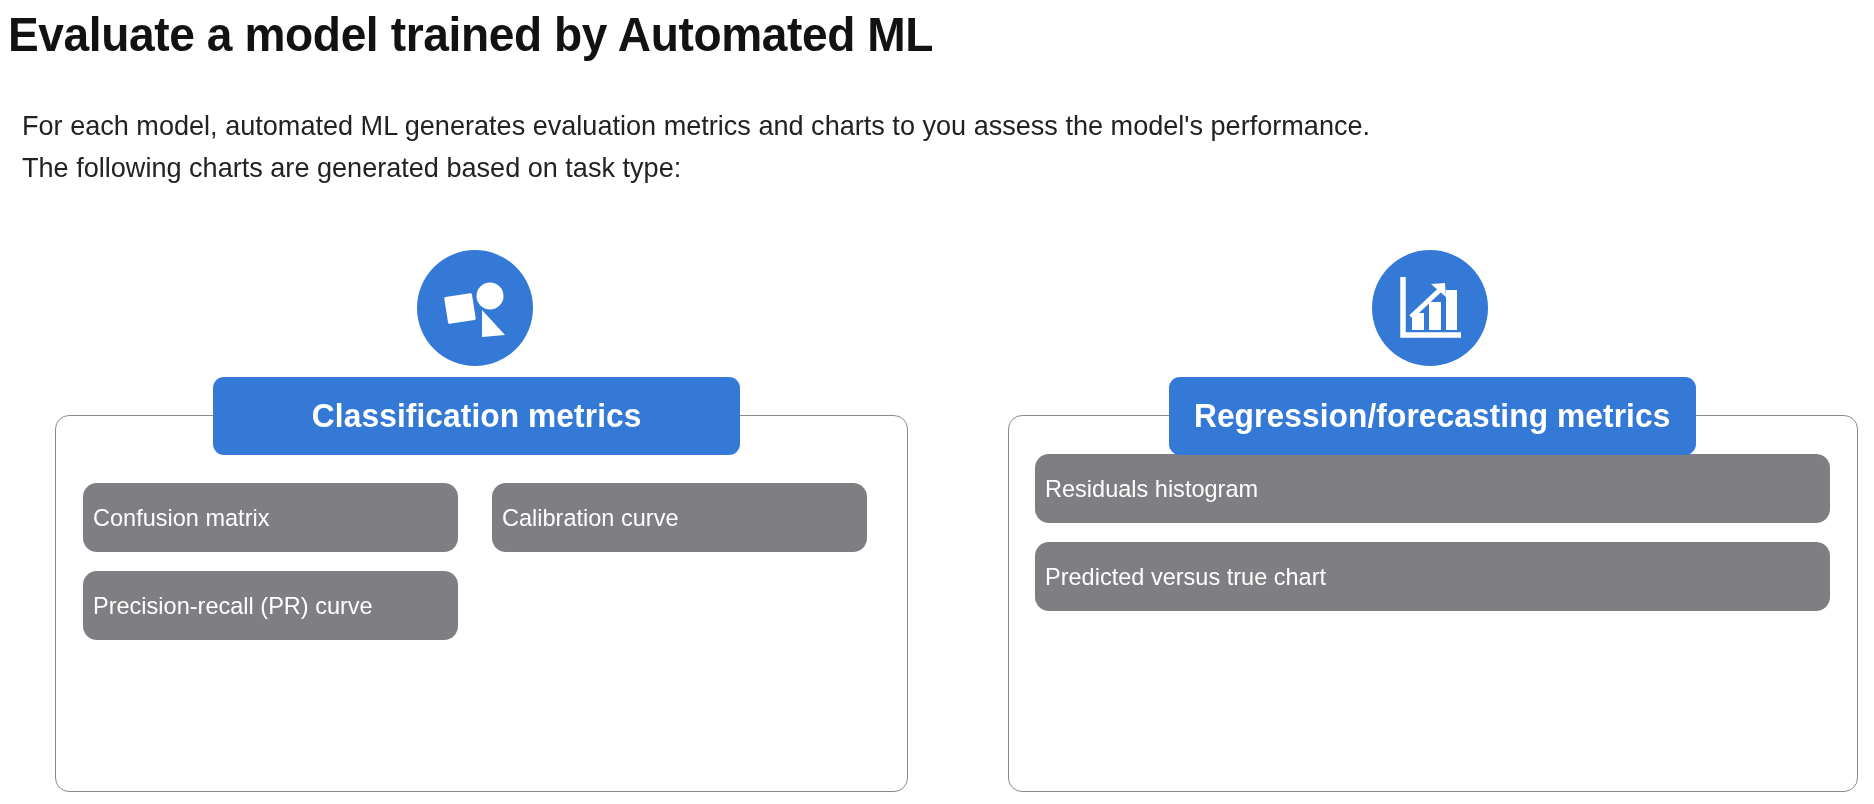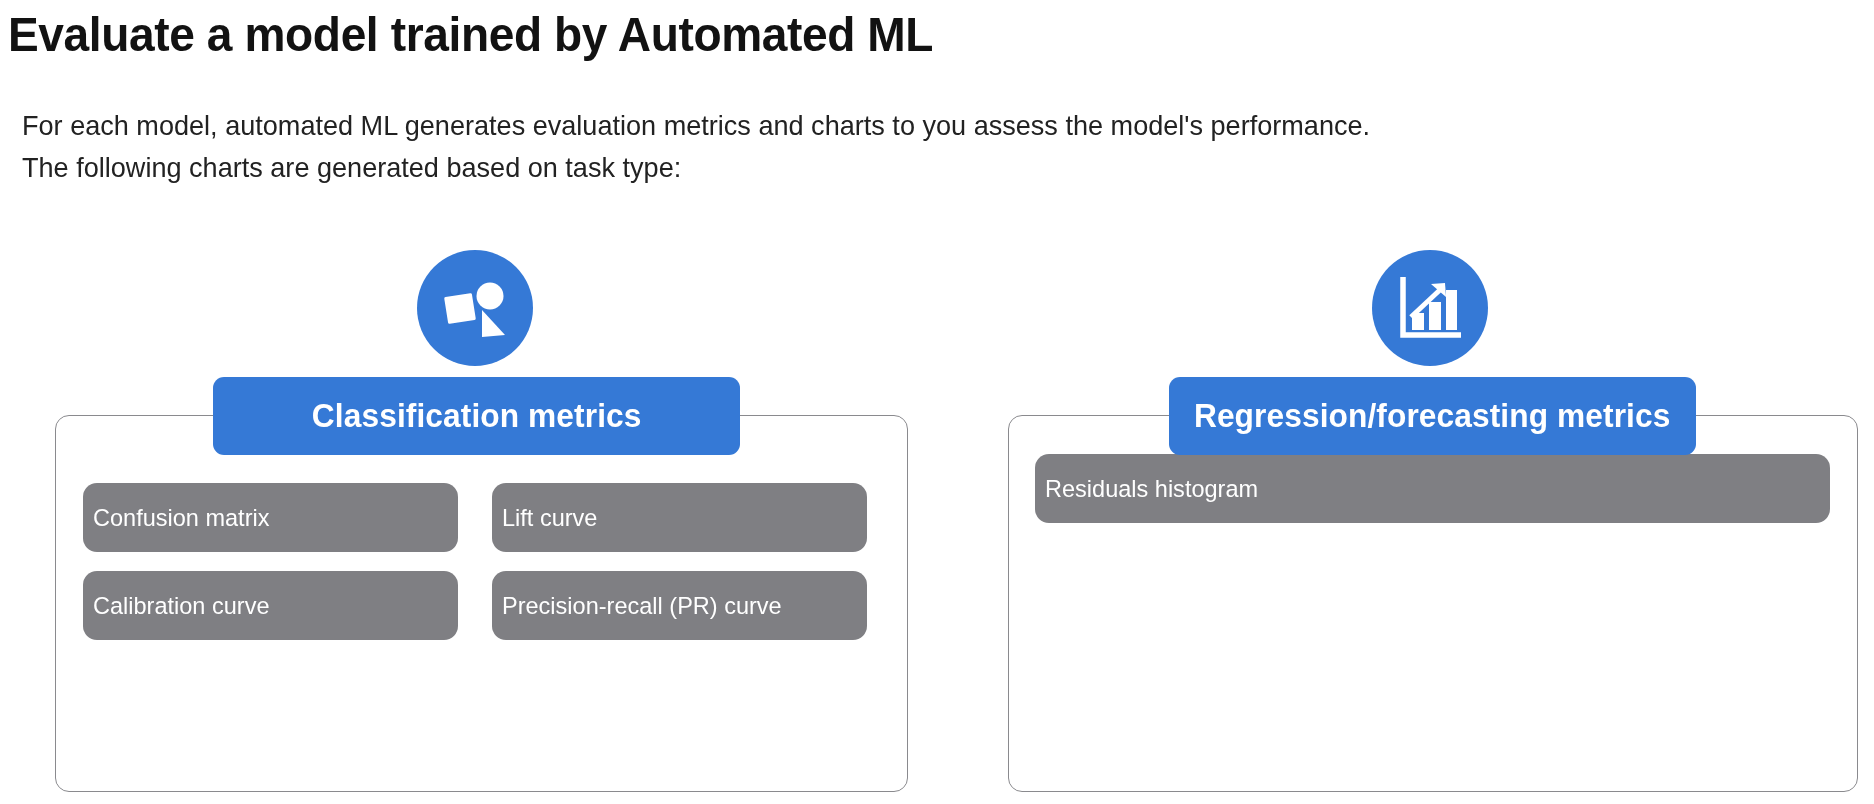--- a/index.html
+++ b/index.html
@@ -167,23 +167,20 @@
 
 <div class="banner" id="banner-classification">
   <span class="banner-label">Classification metrics</span>
 </div>
 
 <div class="items-grid" id="grid-classification">
   <div class="metric-item">
     <span class="metric-label">Confusion matrix</span>
   </div>
   <div class="metric-item">
-    <span class="metric-label">Lift curve</span>
-  </div>
-  <div class="metric-item">
     <span class="metric-label">Calibration curve</span>
   </div>
   <div class="metric-item">
     <span class="metric-label">Precision-recall (PR) curve</span>
   </div>
 </div>
 
 <div class="panel" id="panel-regression"></div>
 
 <div class="icon-circle" id="icon-regression">
@@ -198,13 +195,16 @@
 </div>
 
 <div class="banner" id="banner-regression">
   <span class="banner-label">Regression/forecasting metrics</span>
 </div>
 
 <div class="items-grid" id="grid-regression">
   <div class="metric-item">
     <span class="metric-label">Residuals histogram</span>
   </div>
+  <div class="metric-item">
+    <span class="metric-label">Predicted versus true chart</span>
+  </div>
 </div>
 
 </body></html>

